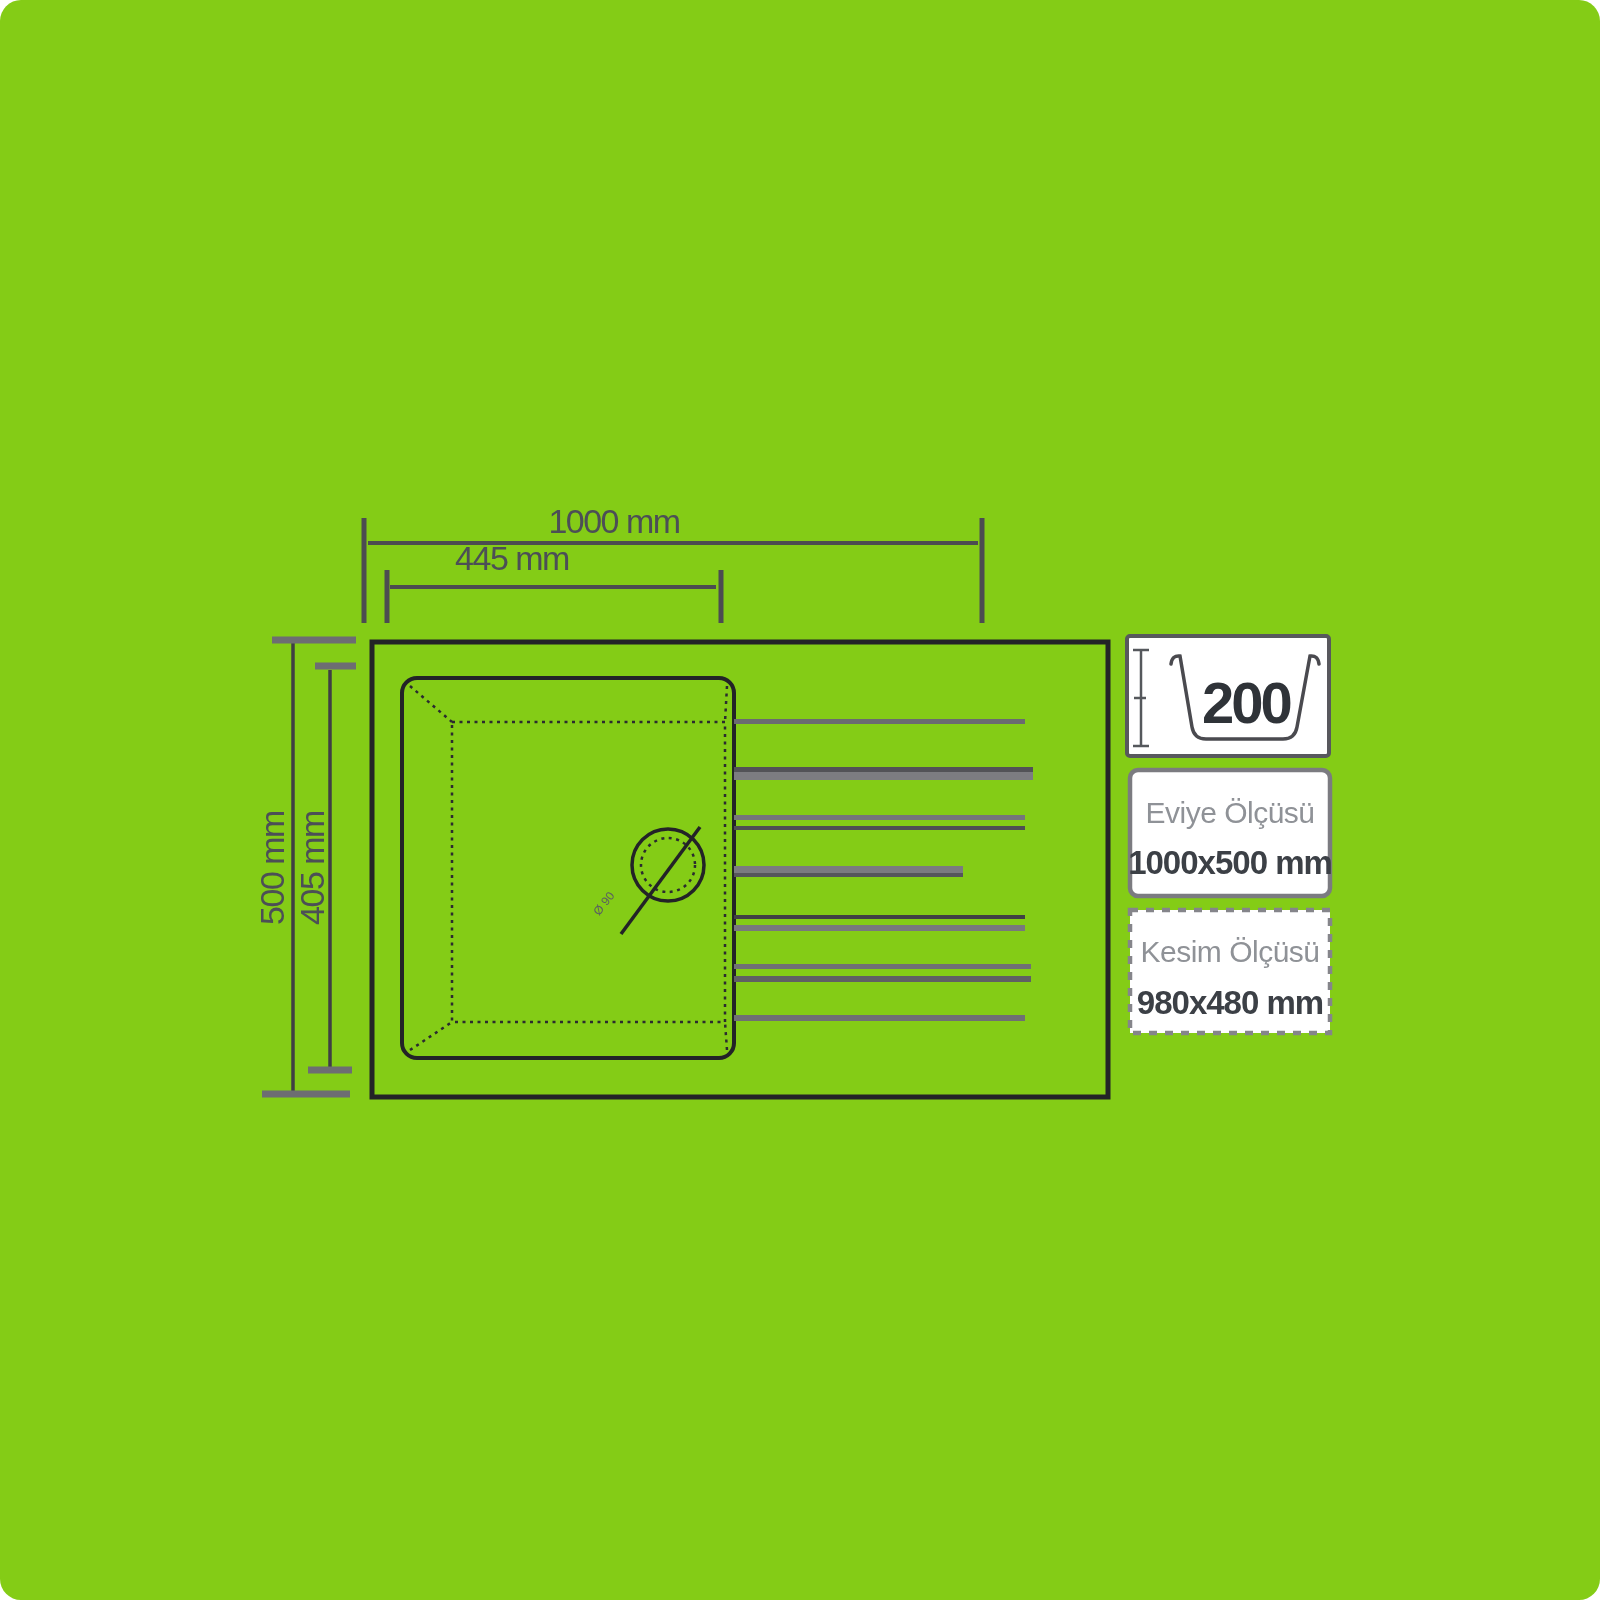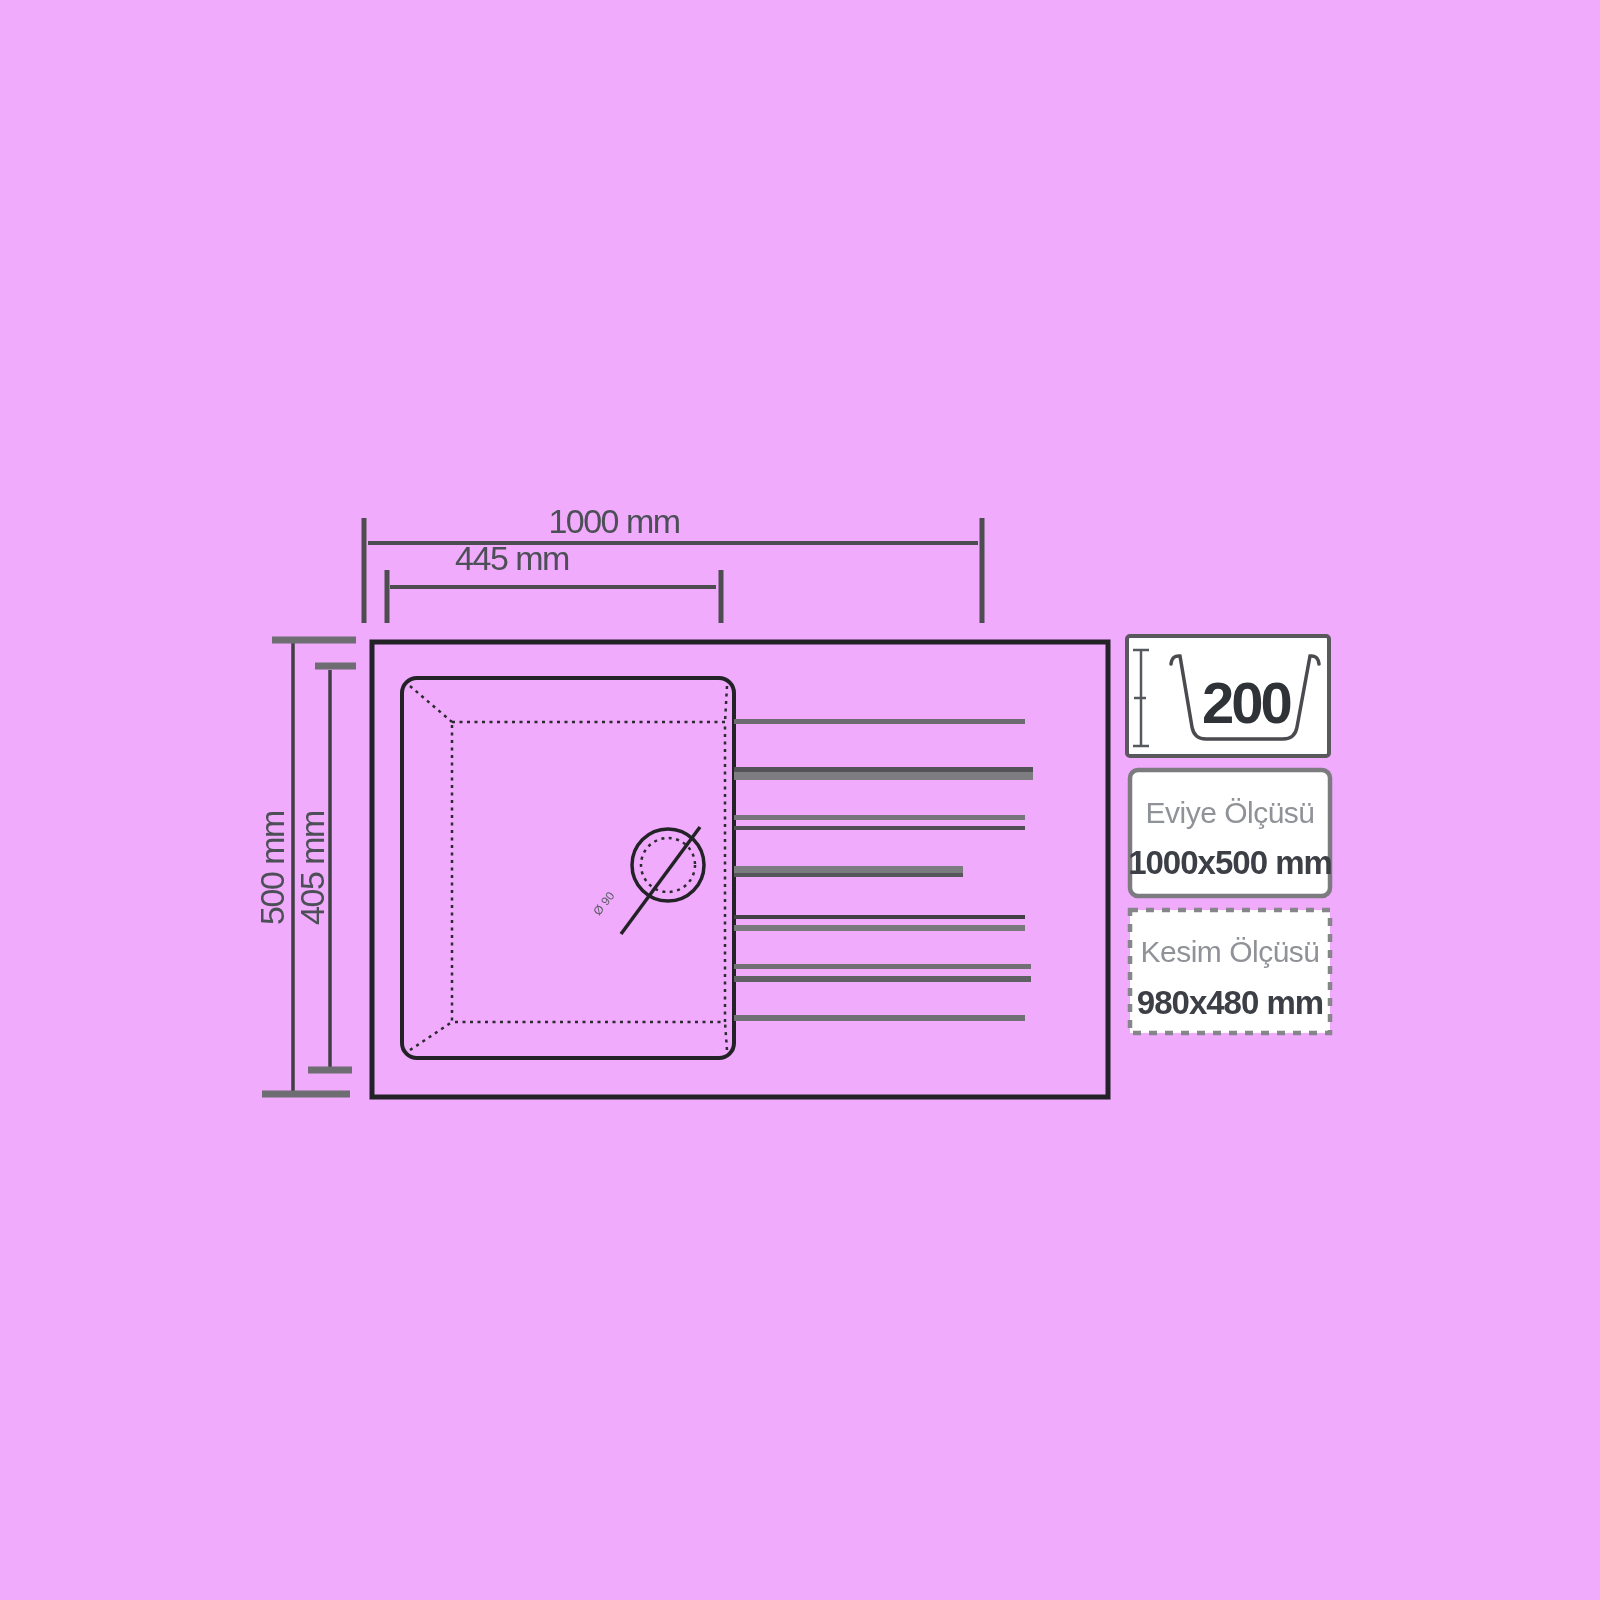--- a/index.html
+++ b/index.html
@@ -1,21 +1,22 @@
 <!DOCTYPE html>
 <html><head>
 <meta charset="utf-8">
 <style>
   html, body { margin: 0; padding: 0; background: #ffffff; }
   .canvas {
     position: relative;
     width: 1600px;
     height: 1600px;
-    background: #f0abfc;
+    background: #84cc16;
     font-family: "Liberation Sans", sans-serif;
+    border-radius: 21px;
   }
   svg { display: block; }
 
   
   .outline      { fill: none; stroke: #232327; }
   .outline-thick{ stroke-width: 5; }
   .bowl-stroke  { stroke-width: 4; }
   .dotted       { fill: none; stroke: #2b2b2f; stroke-width: 2.5; stroke-dasharray: 3 4.5; }
   .dim-line     { stroke: #4c4c51; stroke-width: 4; }
   .dim-line-thin{ stroke: #3f3f44; stroke-width: 3.5; }

